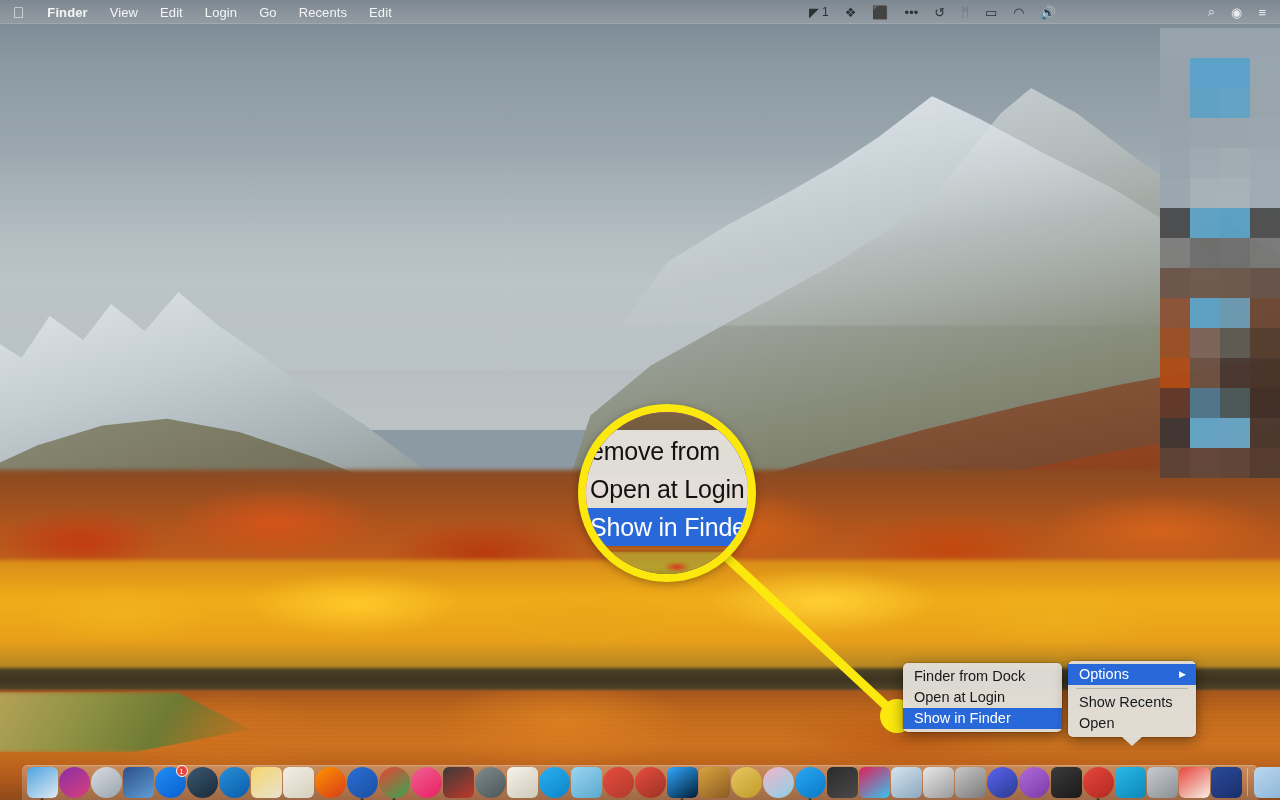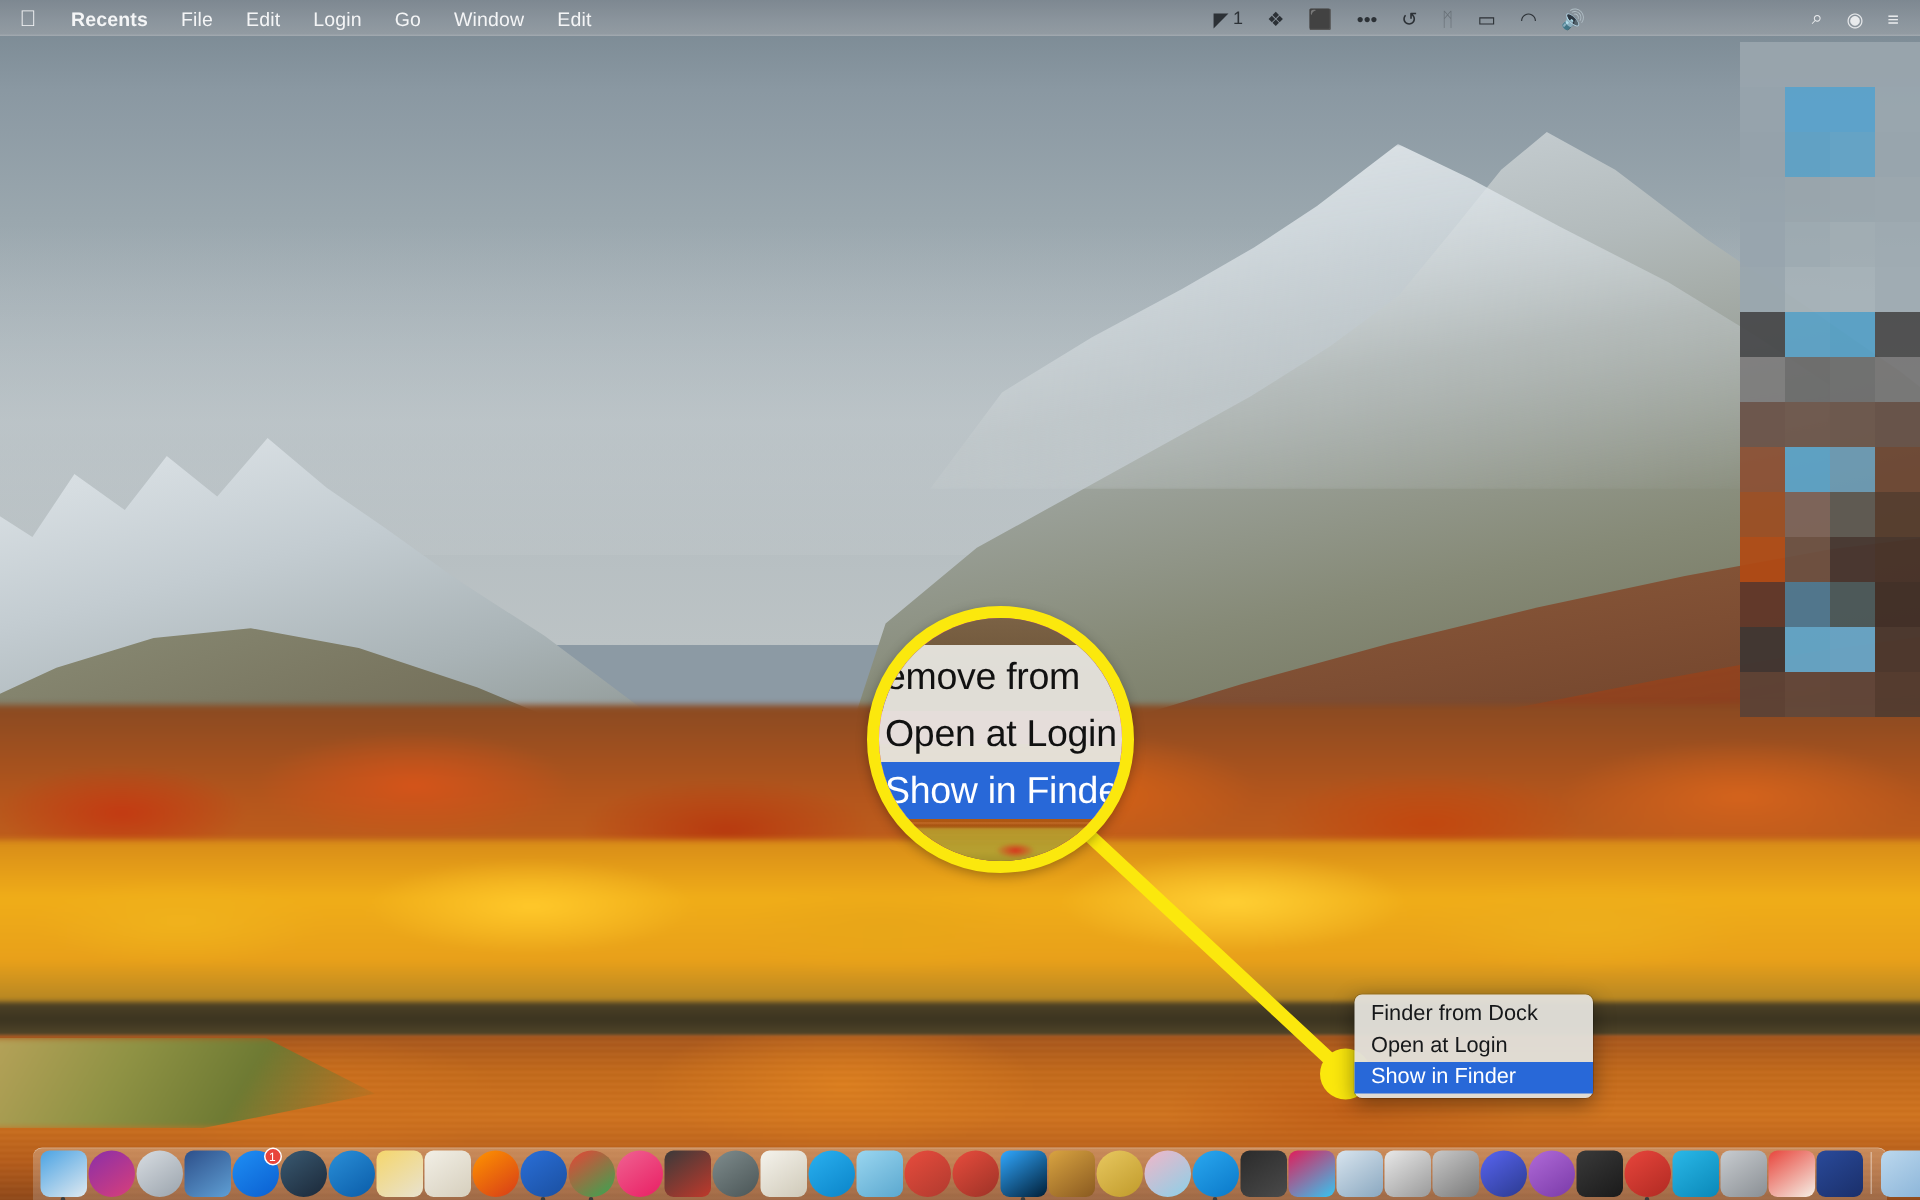--- a/index.html
+++ b/index.html
@@ -329,26 +329,26 @@
       <div style="background: rgb(74, 56, 47);"></div>
       <div style="background: rgb(91, 66, 54);"></div>
       <div style="background: rgb(97, 72, 59);"></div>
       <div style="background: rgb(94, 70, 58);"></div>
       <div style="background: rgb(81, 60, 49);"></div>
     </div>
 
   <div id="menubar">
     <div class="mb-left">
       <div class="mb-item apple"></div>
-    <div class="mb-item bold">Recents</div>
-        <div class="mb-item">File</div>
+    <div class="mb-item bold">Finder</div>
+        <div class="mb-item">View</div>
         <div class="mb-item">Edit</div>
         <div class="mb-item">Login</div>
         <div class="mb-item">Go</div>
-        <div class="mb-item">Window</div>
+        <div class="mb-item">Recents</div>
         <div class="mb-item">Edit</div>
       </div>
     <div class="mb-right">
         <div class="mb-status">
           <span>◤</span>
           <span class="adobe-badge">1</span>
         </div>
         <div class="mb-status">
           <span>❖</span>
         </div>
@@ -398,20 +398,34 @@
       </div>
     </div>
   </div>
 
   <div class="ctx-panel" id="ctx-main">
       <div class="ctx-item">Finder from Dock</div>
       <div class="ctx-item">Open at Login</div>
       <div class="ctx-item selected">Show in Finder</div>
     </div>
 
+  <div class="ctx-panel" id="ctx-sub">
+    <div class="ctx-item selected">
+        <span>Options</span>
+        <span class="ctx-arrow">▶</span>
+      </div>
+      <div class="ctx-sep"></div>
+      <div class="ctx-item">
+        <span>Show Recents</span>
+      </div>
+      <div class="ctx-item">
+        <span>Open</span>
+      </div>
+      <div class="ctx-tail"></div>
+  </div>
 
   <div id="dock">
       <div class="dock-icon" style="background: linear-gradient(145deg, rgb(75, 163, 227) 0%, rgb(223, 233, 240) 100%);">
         <span class="dock-dot"></span>
       </div>
       <div class="dock-icon circle" style="background: linear-gradient(145deg, rgb(138, 47, 168) 0%, rgb(217, 63, 122) 100%);"></div>
       <div class="dock-icon circle" style="background: linear-gradient(145deg, rgb(216, 221, 226) 0%, rgb(154, 163, 172) 100%);"></div>
       <div class="dock-icon" style="background: linear-gradient(145deg, rgb(45, 79, 138) 0%, rgb(95, 159, 212) 100%);"></div>
       <div class="dock-icon circle" style="background: linear-gradient(145deg, rgb(31, 143, 245) 0%, rgb(10, 95, 208) 100%);">
         <span class="dock-badge">1</span>

